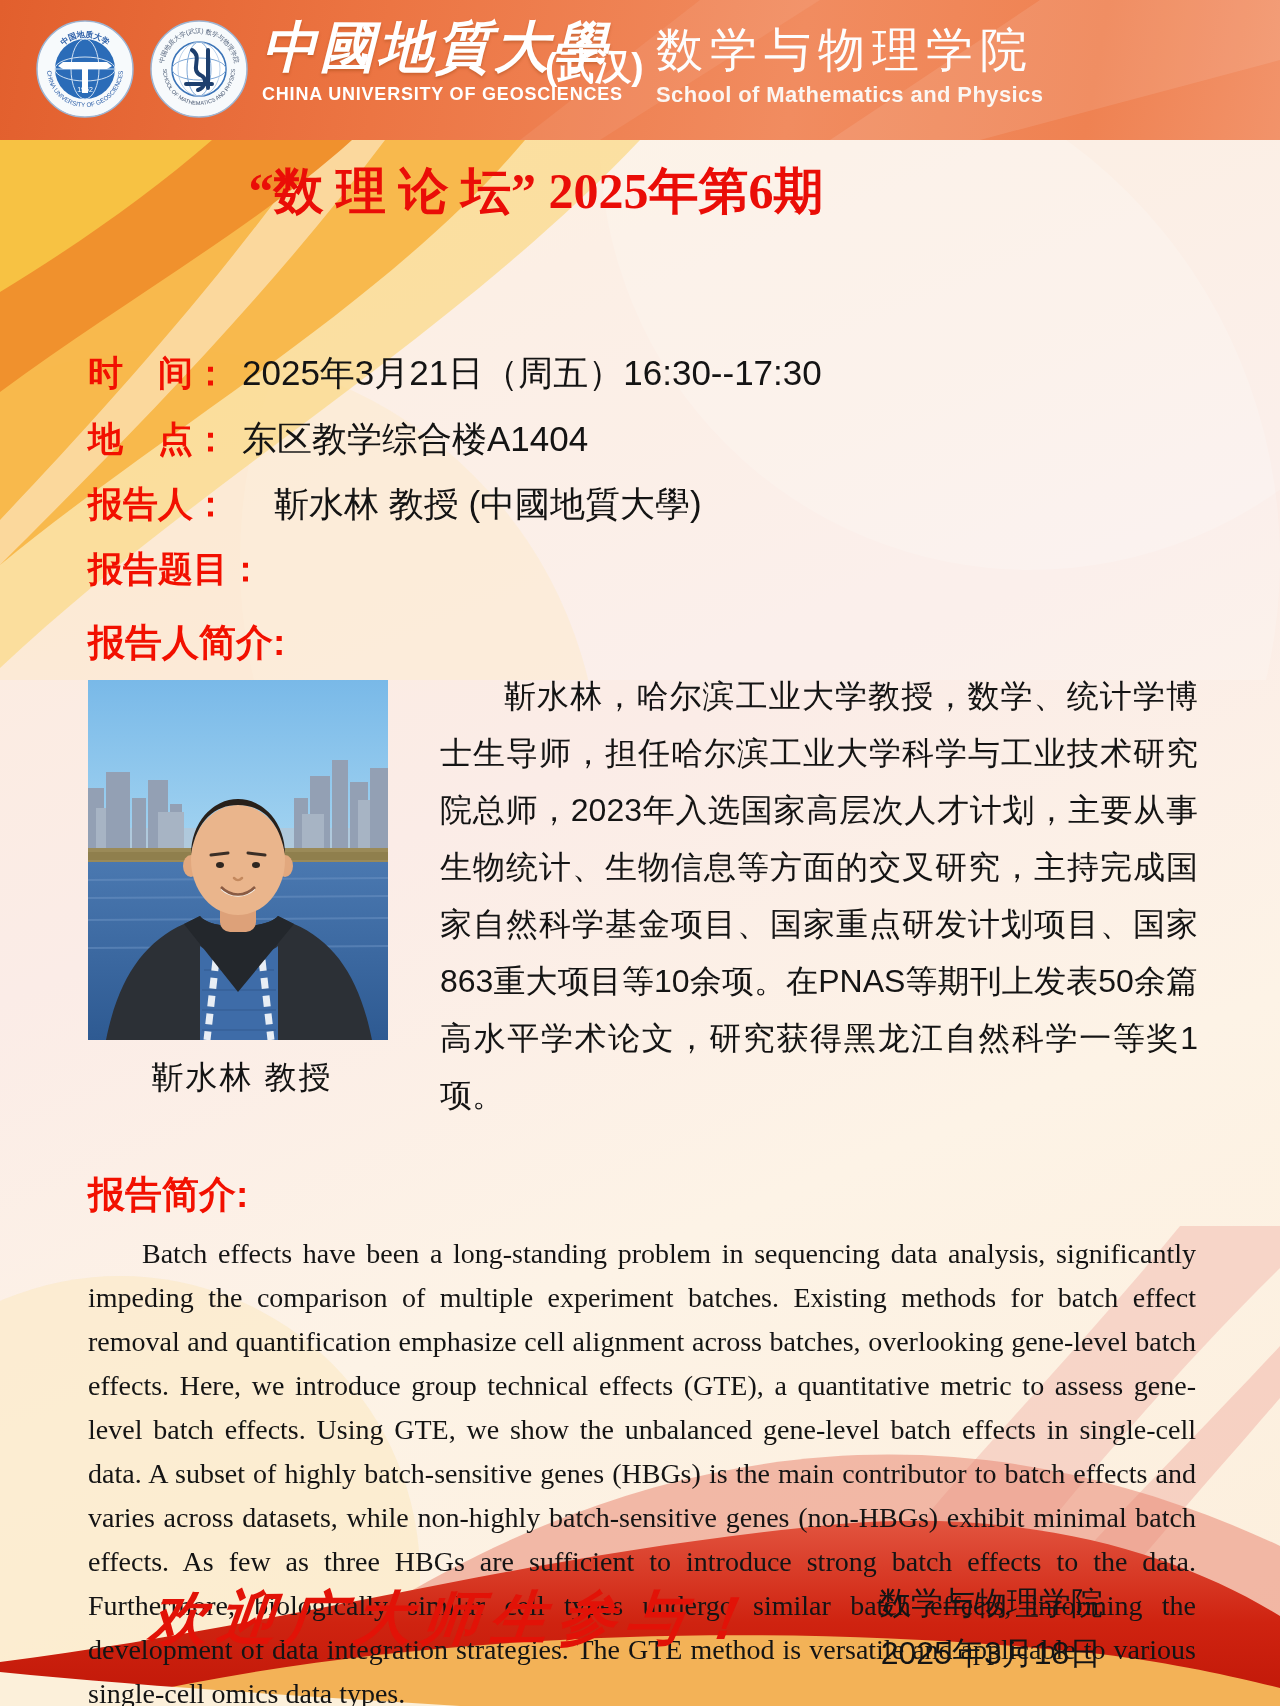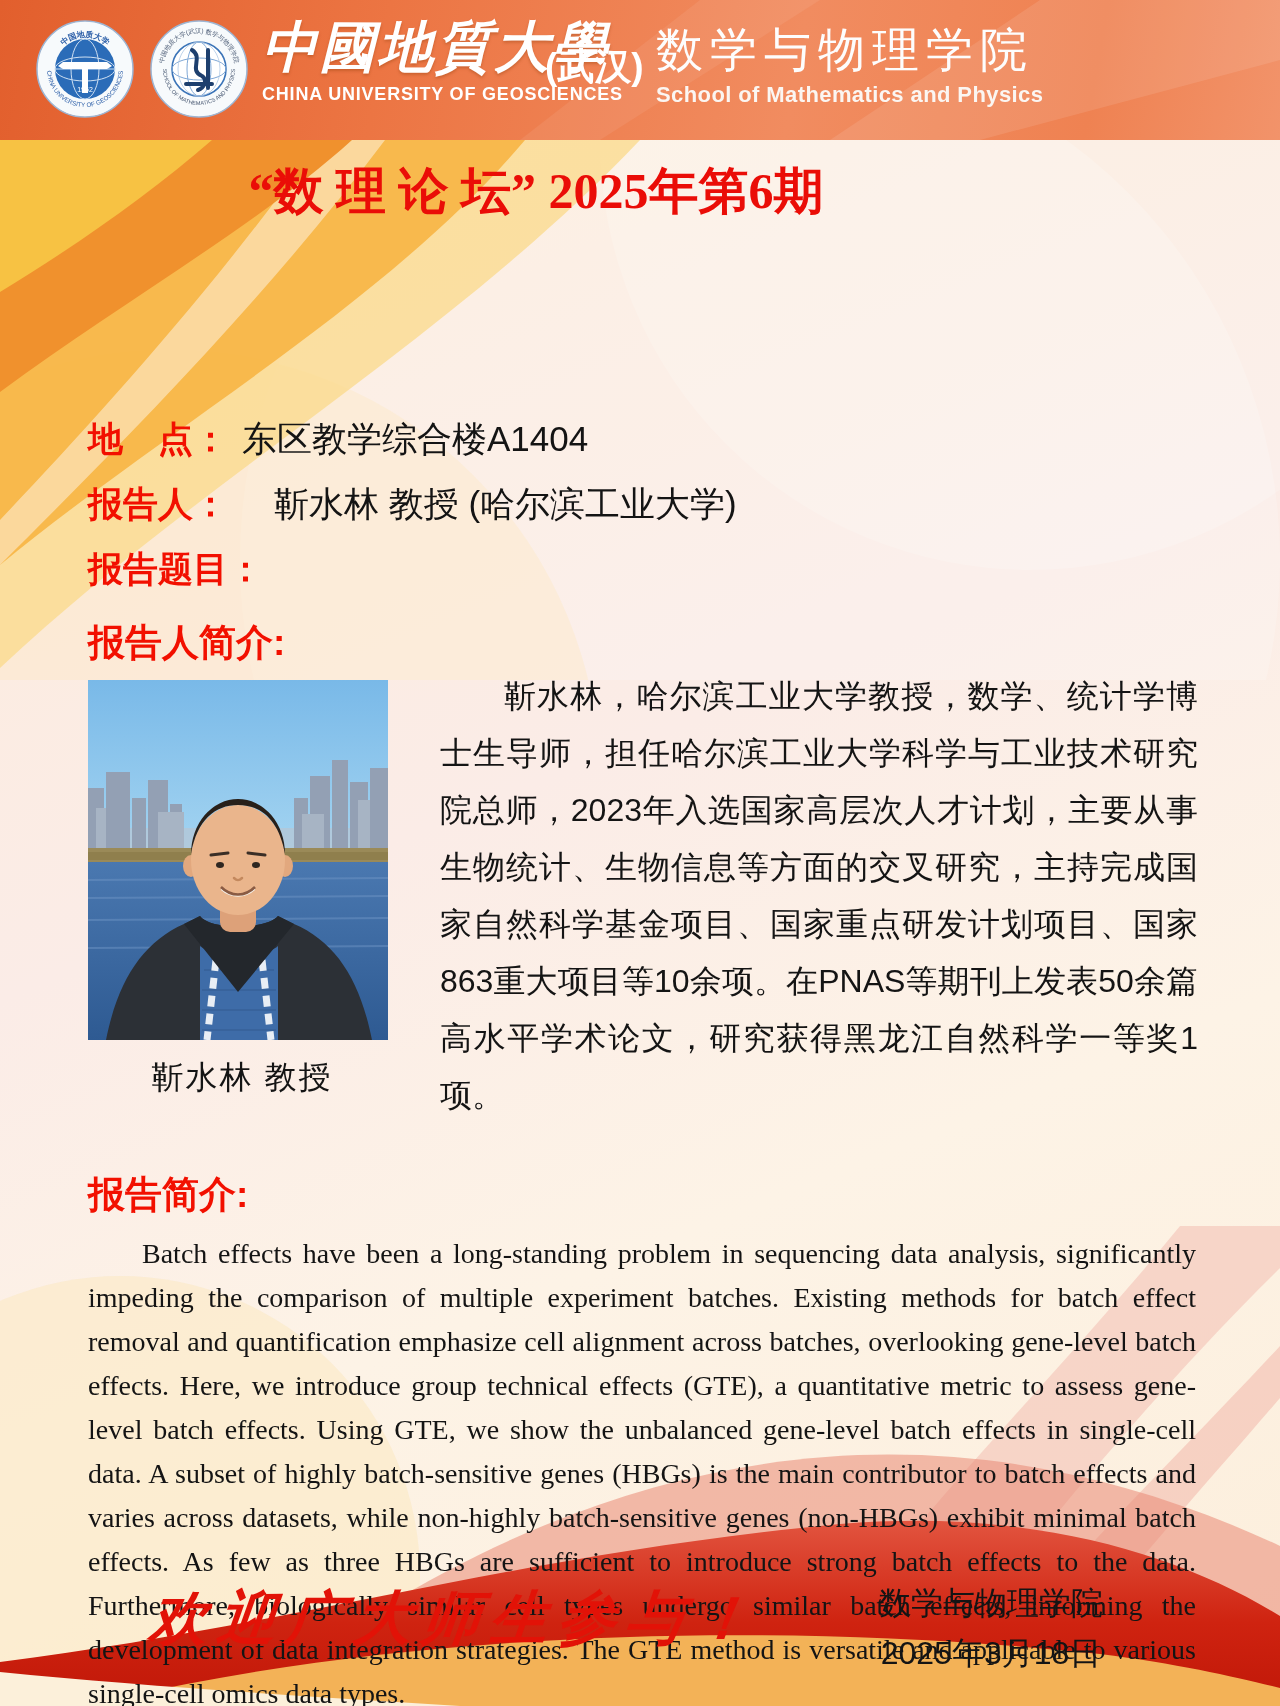--- a/index.html
+++ b/index.html
@@ -152,27 +152,31 @@
     </div>
     <div class="campus">(武汉)</div>
     <div class="school-block">
       <div class="school-cn">数学与物理学院</div>
       <div class="school-en">School of Mathematics and Physics</div>
     </div>
   </div>
 
   <div class="title-line title1">“数 理 论 坛” 2025年第6期</div>
 
+  <div class="info-line line-time">
+    <span class="info-label">时　间：</span>
+    <span class="info-value">2025年3月21日（周五）16:30--17:30</span>
+  </div>
   <div class="info-line line-venue">
     <span class="info-label">地　点：</span>
     <span class="info-value">东区教学综合楼A1404</span>
   </div>
   <div class="info-line line-speaker">
     <span class="info-label">报告人：</span>
-    <span class="info-value">靳水林 教授 (哈尔滨工业大学)</span>
+    <span class="info-value">靳水林 教授 (中國地質大學)</span>
   </div>
   <div class="topic-line">
     <span class="topic-label">报告题目：</span>
   </div>
 
   <div class="section-label bio-label">报告人简介:</div>
 
   <div class="bio-row">
     <div class="photo-col">
       <div class="photo-frame">

